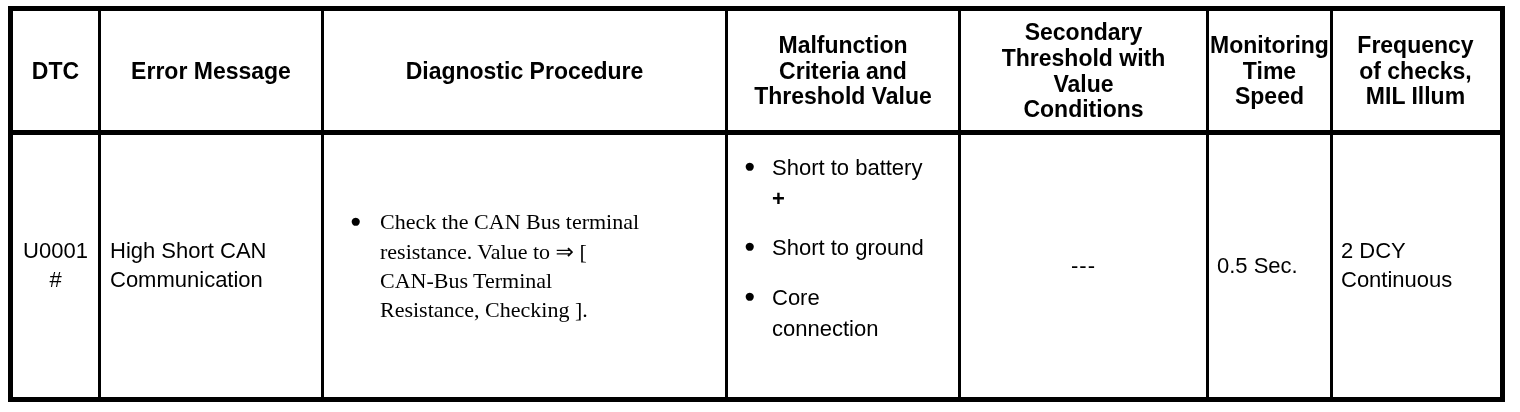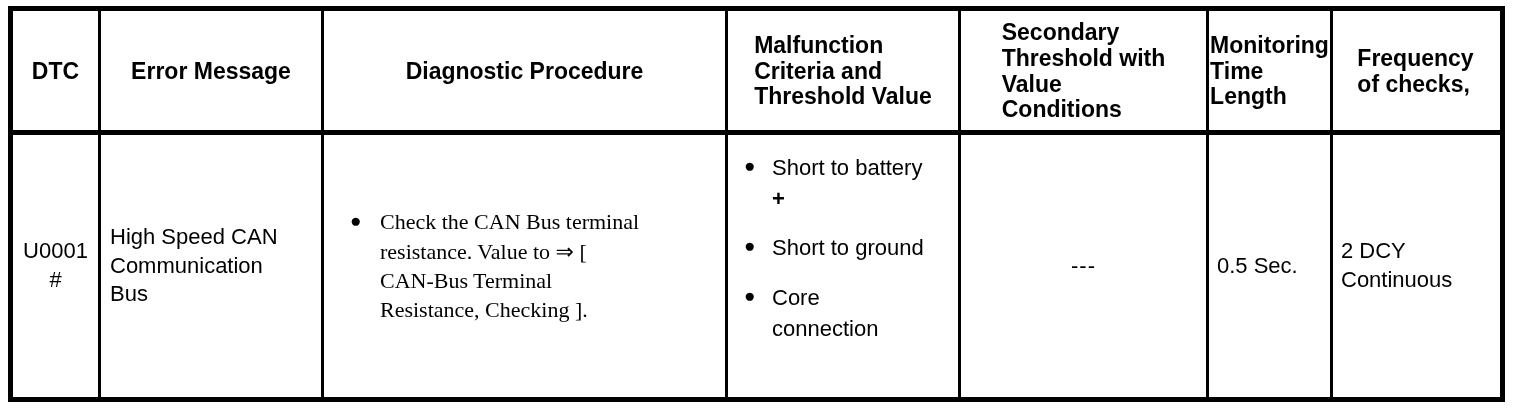--- a/index.html
+++ b/index.html
@@ -72,21 +72,21 @@
   .col-malf      { width: 233px; }
   .col-sec       { width: 248px; }
   .col-mon       { width: 124px; }
   .col-freq      { width: 165px; }
 
   
   .head-cell {
     display: flex;
     align-items: center;
     justify-content: center;
-    text-align: left;
+    text-align: center;
     font-weight: bold;
     font-size: 23px;
     line-height: 1.13;
     padding: 1px 4px;
   }
   .head-cell .htext { display: block; }
   .head-cell .htext .ln { display: block; white-space: nowrap; }
 
   
   .body-cell {
@@ -216,50 +216,50 @@
           <span class="ln">Threshold with</span>
           <span class="ln">Value</span>
           <span class="ln">Conditions</span>
         </span>
       </div>
 
       <div class="cell col-mon head-cell">
         <span class="htext">
           <span class="ln">Monitoring</span>
           <span class="ln">Time</span>
-          <span class="ln">Length</span>
+          <span class="ln">Speed</span>
         </span>
       </div>
 
       <div class="cell col-freq head-cell last">
         <span class="htext">
           <span class="ln">Frequency</span>
           <span class="ln">of checks,</span>
+          <span class="ln">MIL Illum</span>
         </span>
       </div>
 
     </div>
 
     <div class="body-row">
 
       <div class="cell col-dtc body-cell">
         <div class="dtc-code">
           <span>
             <span class="ln">U0001</span>
             <span class="ln">#</span>
           </span>
         </div>
       </div>
 
       <div class="cell col-error body-cell">
         <div class="err-msg">
           <span class="inner">
-            <span class="ln">High Speed CAN</span>
+            <span class="ln">High Short CAN</span>
             <span class="ln">Communication</span>
-            <span class="ln">Bus</span>
           </span>
         </div>
       </div>
 
       <div class="cell col-diag body-cell">
         <div class="bullets diag-wrap">
           <div class="blist">
             <div class="bullet-item">
               <span class="bullet-dot">●</span>
               <span class="bullet-text">

